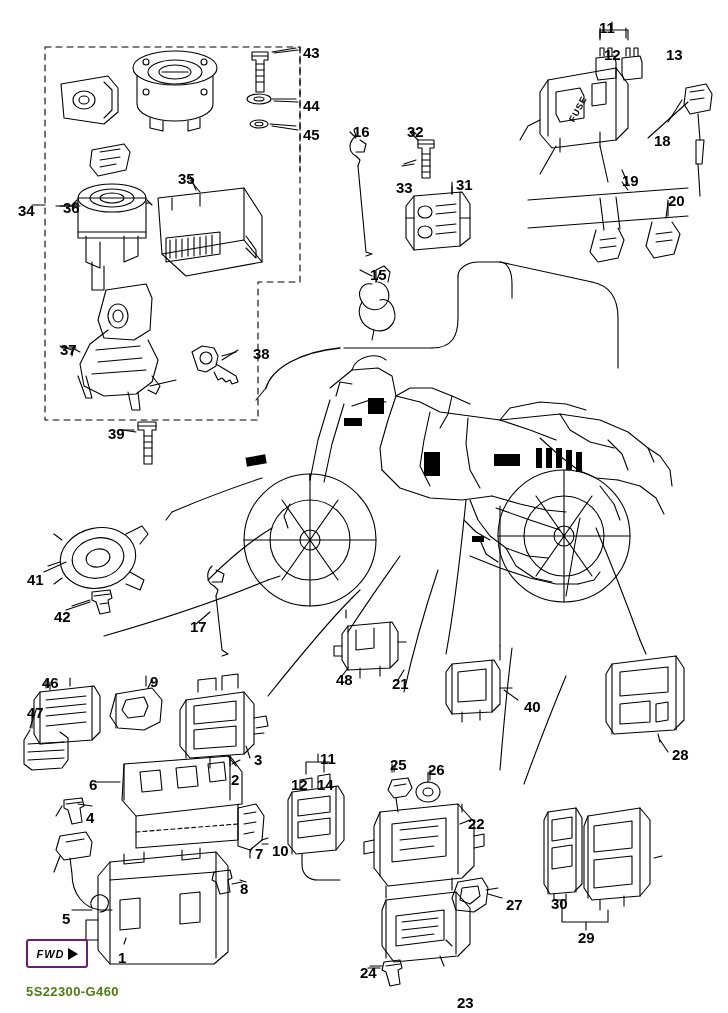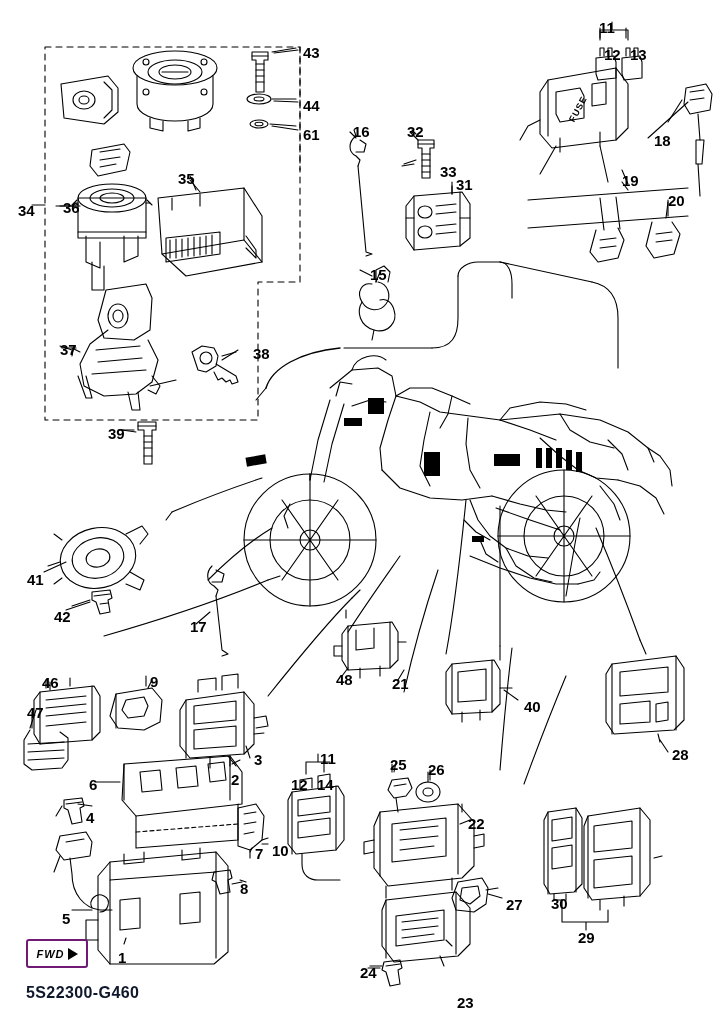--- a/index.html
+++ b/index.html
@@ -29,24 +29,24 @@
     font-weight: bold;
     color: #000000;
     white-space: nowrap;
     line-height: 1;
   }
   .partcode {
     position: absolute;
     left: 26px;
     top: 984px;
     font-family: "Liberation Sans", sans-serif;
-    font-size: 16px;
+    font-size: 13px;
     font-weight: bold;
     letter-spacing: 0.4px;
-    color: #0f172a;
+    color: #4d7c0f;
   }
   .fwd-box {
     position: absolute;
     left: 26px;
     top: 939px;
     width: 58px;
     height: 25px;
     border: 2px solid #701a75;
     border-radius: 3px;
     display: flex;
@@ -534,21 +534,21 @@
       <div class="lbl" style="left: 254px; top: 752px;">3</div>
       <div class="lbl" style="left: 86px; top: 810px;">4</div>
       <div class="lbl" style="left: 62px; top: 911px;">5</div>
       <div class="lbl" style="left: 89px; top: 777px;">6</div>
       <div class="lbl" style="left: 255px; top: 846px;">7</div>
       <div class="lbl" style="left: 240px; top: 881px;">8</div>
       <div class="lbl" style="left: 150px; top: 674px;">9</div>
       <div class="lbl" style="left: 272px; top: 843px;">10</div>
       <div class="lbl" style="left: 599px; top: 20px;">11</div>
       <div class="lbl" style="left: 604px; top: 47px;">12</div>
-      <div class="lbl" style="left: 630px; top: 47px;">13</div>
+      <div class="lbl" style="left: 630px; top: 47px; padding-left: 36px;">13</div>
       <div class="lbl" style="left: 320px; top: 751px;">11</div>
       <div class="lbl" style="left: 291px; top: 777px;">12</div>
       <div class="lbl" style="left: 317px; top: 777px;">14</div>
       <div class="lbl" style="left: 370px; top: 267px;">15</div>
       <div class="lbl" style="left: 353px; top: 124px;">16</div>
       <div class="lbl" style="left: 190px; top: 619px;">17</div>
       <div class="lbl" style="left: 654px; top: 133px;">18</div>
       <div class="lbl" style="left: 622px; top: 173px;">19</div>
       <div class="lbl" style="left: 668px; top: 193px;">20</div>
       <div class="lbl" style="left: 392px; top: 676px;">21</div>
@@ -556,30 +556,30 @@
       <div class="lbl" style="left: 457px; top: 951px; margin-top: 44px;">23</div>
       <div class="lbl" style="left: 360px; top: 965px;">24</div>
       <div class="lbl" style="left: 390px; top: 757px;">25</div>
       <div class="lbl" style="left: 428px; top: 762px;">26</div>
       <div class="lbl" style="left: 506px; top: 897px;">27</div>
       <div class="lbl" style="left: 672px; top: 747px;">28</div>
       <div class="lbl" style="left: 578px; top: 930px;">29</div>
       <div class="lbl" style="left: 551px; top: 896px;">30</div>
       <div class="lbl" style="left: 456px; top: 177px;">31</div>
       <div class="lbl" style="left: 407px; top: 124px;">32</div>
-      <div class="lbl" style="left: 396px; top: 164px; margin-left: 44px;">33</div>
+      <div class="lbl" style="left: 396px; top: 180px;">33</div>
       <div class="lbl" style="left: 18px; top: 203px;">34</div>
       <div class="lbl" style="left: 178px; top: 171px;">35</div>
       <div class="lbl" style="left: 63px; top: 200px;">36</div>
       <div class="lbl" style="left: 60px; top: 342px;">37</div>
       <div class="lbl" style="left: 243px; top: 346px; margin-left: 10px;">38</div>
       <div class="lbl" style="left: 108px; top: 426px;">39</div>
       <div class="lbl" style="left: 524px; top: 699px;">40</div>
       <div class="lbl" style="left: 27px; top: 572px;">41</div>
       <div class="lbl" style="left: 54px; top: 609px;">42</div>
       <div class="lbl" style="left: 303px; top: 45px;">43</div>
       <div class="lbl" style="left: 303px; top: 98px;">44</div>
-      <div class="lbl" style="left: 303px; top: 127px;">61</div>
+      <div class="lbl" style="left: 303px; top: 127px;">45</div>
       <div class="lbl" style="left: 42px; top: 675px;">46</div>
       <div class="lbl" style="left: 27px; top: 705px;">47</div>
       <div class="lbl" style="left: 336px; top: 672px;">48</div>
     </div>
 </div>
 
 </body></html>

